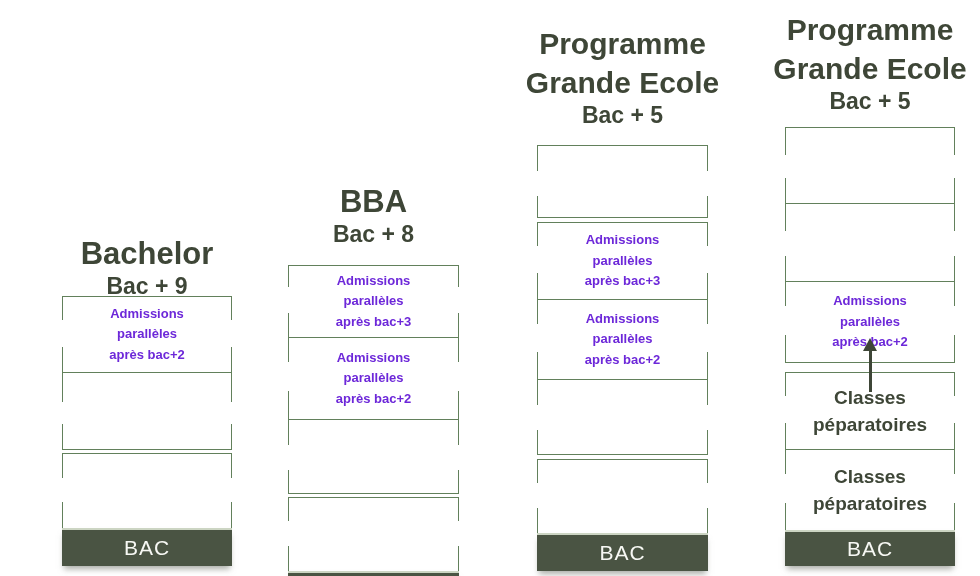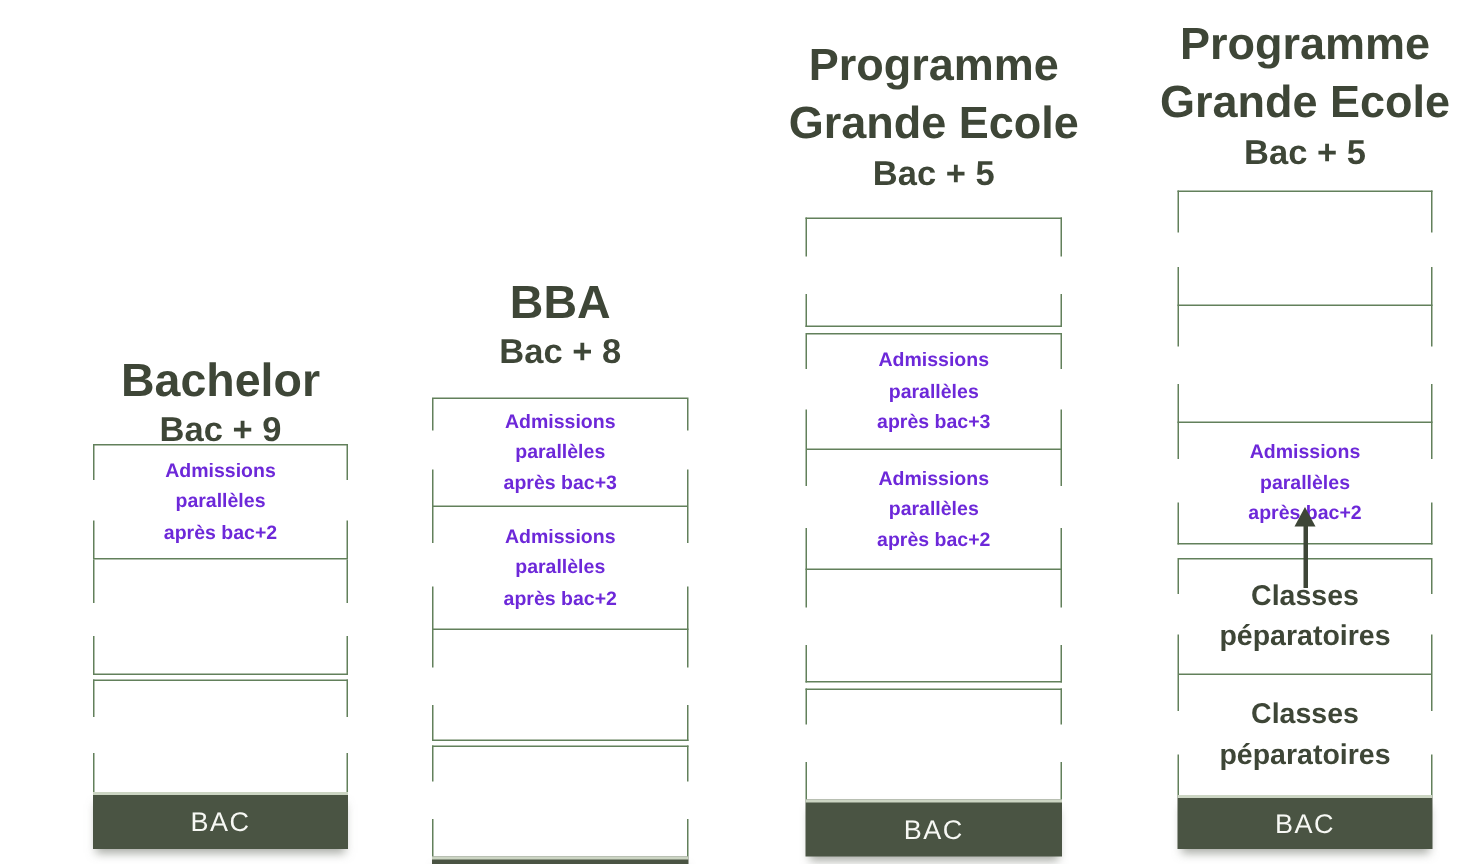--- a/index.html
+++ b/index.html
@@ -30,21 +30,21 @@
     white-space:pre-line;text-align:center;font-weight:700;
   }
   .box-label.green{color:#6d28d9;font-size:13px;line-height:20.5px;}
   .box-label.dark{color:#3e4637;font-size:19px;line-height:27px;}
   .bac-bar{
     position:absolute;left:0;box-sizing:border-box;background:#4a5443;
     border-top:2px solid #ccd5c3;
     display:flex;align-items:center;justify-content:center;
     box-shadow:0 5px 6px -2px rgba(100,105,95,0.55);
   }
-  .bac-label{color:#f7f8f4;font-size:18px;letter-spacing:1px;font-weight:400;}
+  .bac-label{color:#f7f8f4;font-size:21px;letter-spacing:1px;font-weight:400;}
   .arrow-shaft{position:absolute;width:2.5px;background:#3e4637;}
   .arrow-head{
     position:absolute;width:0;height:0;
     border-left:7px solid transparent;border-right:7px solid transparent;
     border-bottom:13px solid #3e4637;
   }
 </style>
 </head>
 <body>
 

